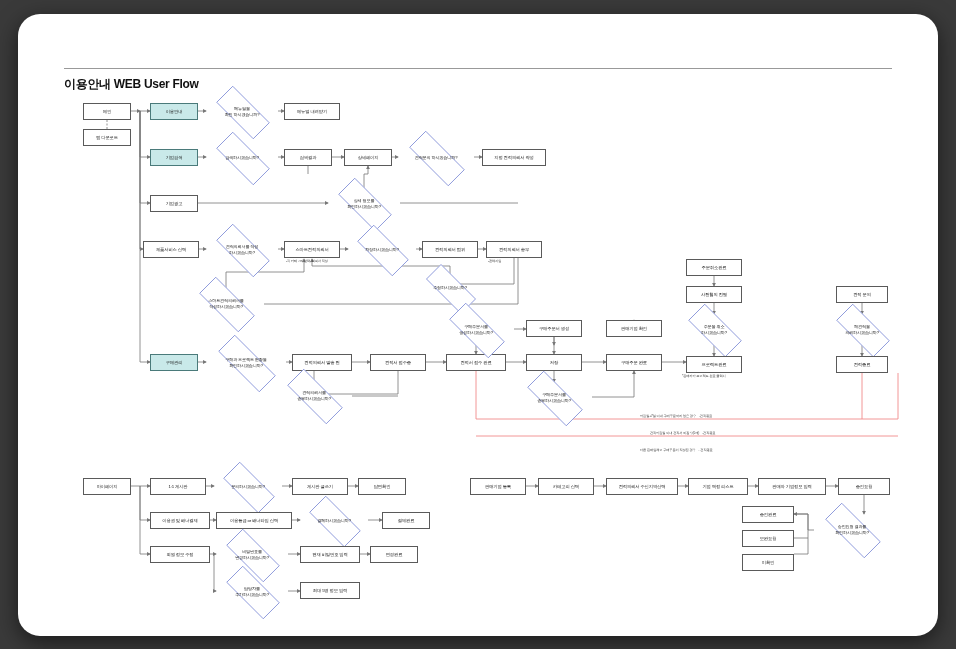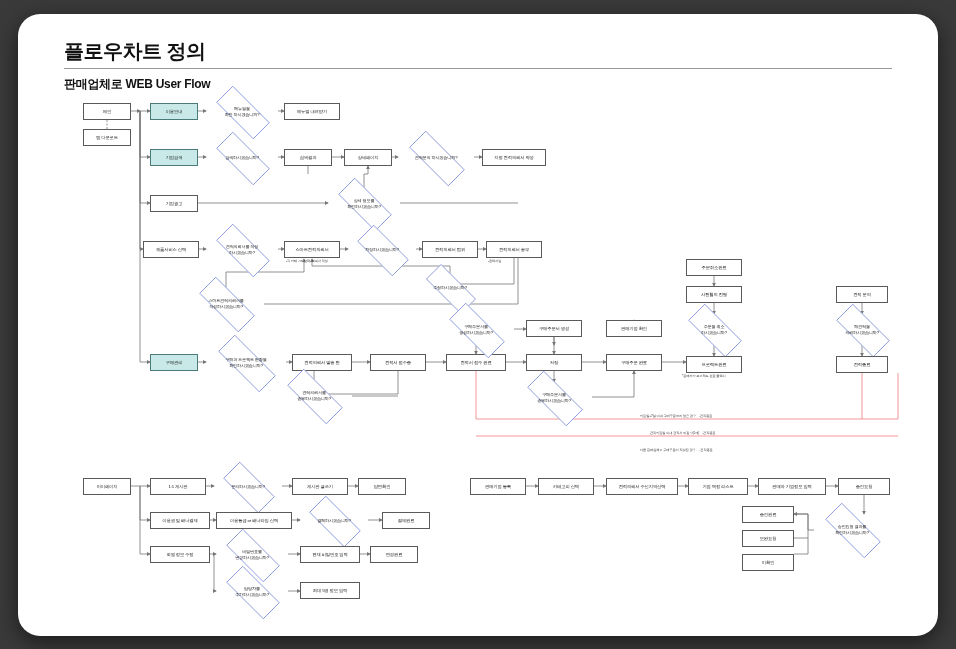--- a/index.html
+++ b/index.html
@@ -52,23 +52,22 @@
     position:absolute;font-size:3.2px;color:#333;line-height:1.3;
     letter-spacing:-.1px;white-space:nowrap;
   }
   svg.edges{position:absolute;left:0;top:0;width:920px;height:622px;overflow:visible;}
 </style>
 </head>
 <body>
 
 <div id="card">
 
-  <div id="page-title">플로우차트 정의</div>
   <div id="rule"></div>
-  <div id="sub-title">판매업체로 WEB User Flow</div>
+  <div id="sub-title">이용안내 WEB User Flow</div>
 
   <div id="canvas">
     <svg class="edges" viewBox="0 0 920 622">
       <defs>
         <marker id="ah" markerWidth="5" markerHeight="5" refX="4" refY="2.5" orient="auto">
           <path d="M0,0 L5,2.5 L0,5 z" fill="#777"></path>
         </marker>
       </defs>
       <g stroke="#777" stroke-width="0.8" fill="none" marker-end="url(#ah)">
 

